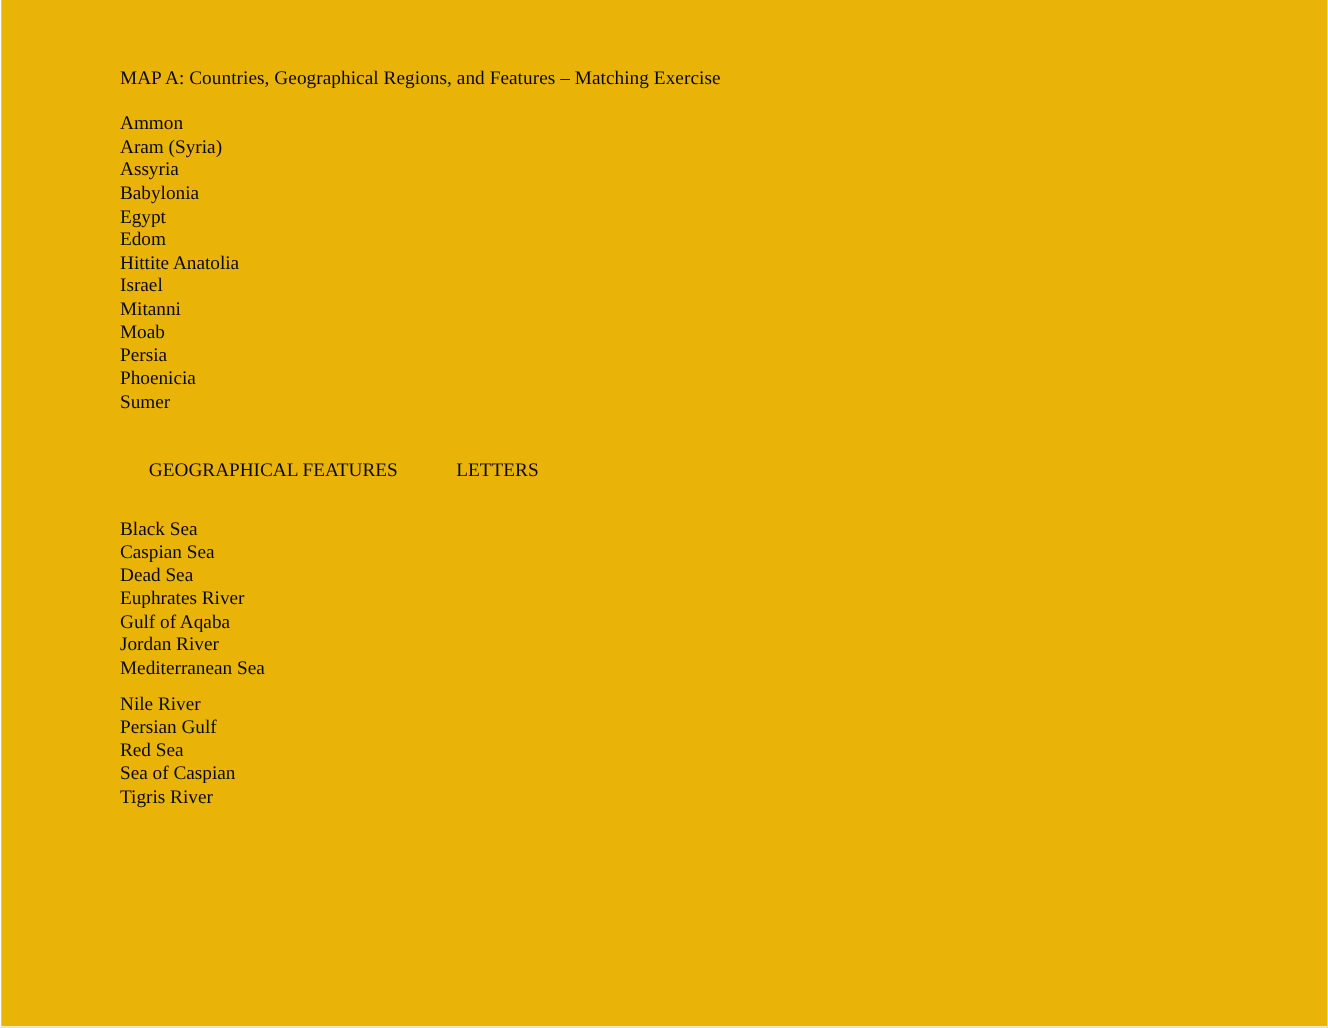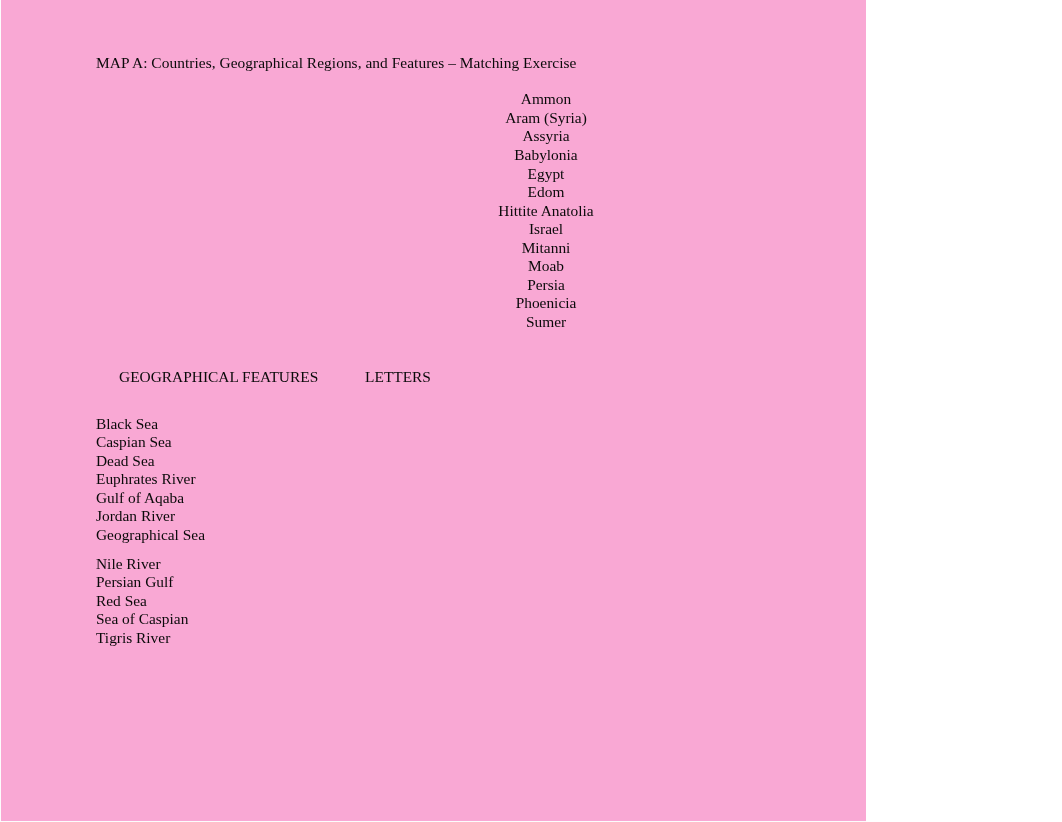--- a/index.html
+++ b/index.html
@@ -8,23 +8,23 @@
     padding: 0;
     background: #ffffff;
   }
   body {
     font-family: "Liberation Serif", "DejaVu Serif", serif;
     color: #0a0a0a;
     -webkit-font-smoothing: antialiased;
   }
   .page {
     position: relative;
-    width: 866px;
+    width: 1062px;
     height: 822px;
-    background: #f9a8d4;
+    background: #eab308;
     overflow: hidden;
     box-sizing: border-box;
   }
   .page-edge {
     position: absolute;
     left: 0;
     top: 0;
     width: 1062px;
     height: 822px;
     border-left: 1px solid #fcfcfc;
@@ -75,21 +75,20 @@
     line-height: 18.55px;
     white-space: pre;
     margin: 0;
     padding: 0;
   }
   .entry-list li.extra-lead {
     margin-top: 10px;
   }
   .countries-block {
     margin-top: 0;
-    text-align: center;
   }
   .features-block {
     margin-top: 0;
   }
   .gap-small {
     height: 9px;
   }
 </style>
 </head>
 <body>
@@ -128,21 +127,21 @@
 
     <div class="gap-small"></div>
 
     <ul class="entry-list features-block">
       <li>Black Sea</li>
       <li>Caspian Sea</li>
       <li>Dead Sea</li>
       <li>Euphrates River</li>
       <li>Gulf of Aqaba</li>
       <li>Jordan River</li>
-      <li>Geographical Sea</li>
+      <li>Mediterranean Sea</li>
       <li class="extra-lead">Nile River</li>
       <li>Persian Gulf</li>
       <li>Red Sea</li>
       <li>Sea of Caspian</li>
       <li>Tigris River</li>
     </ul>
 
   </div>
 </div>
 

